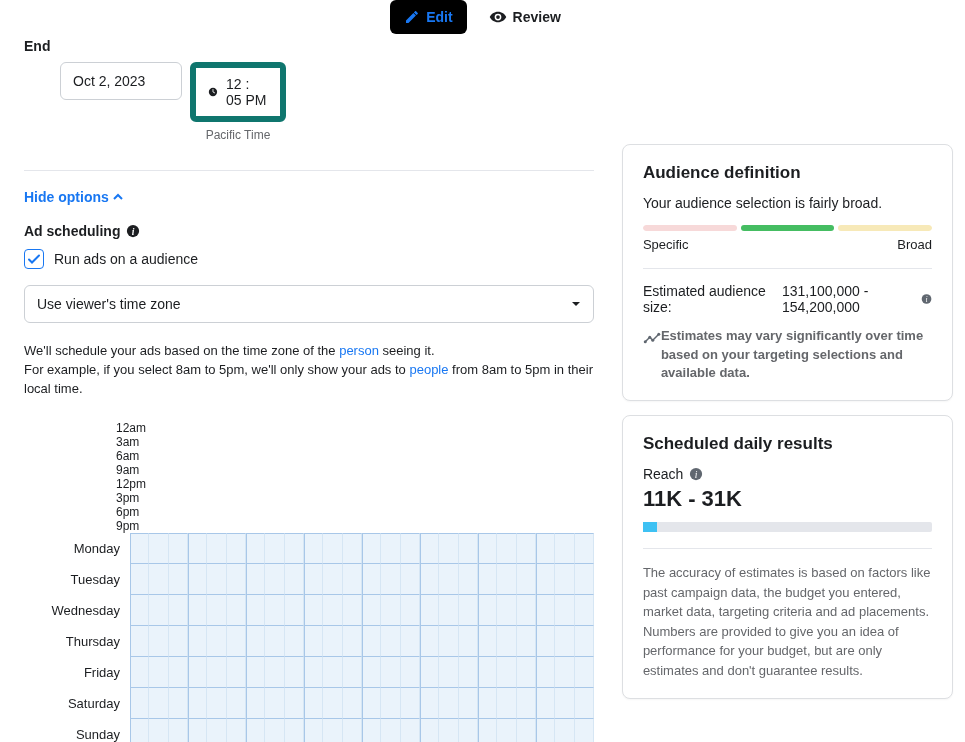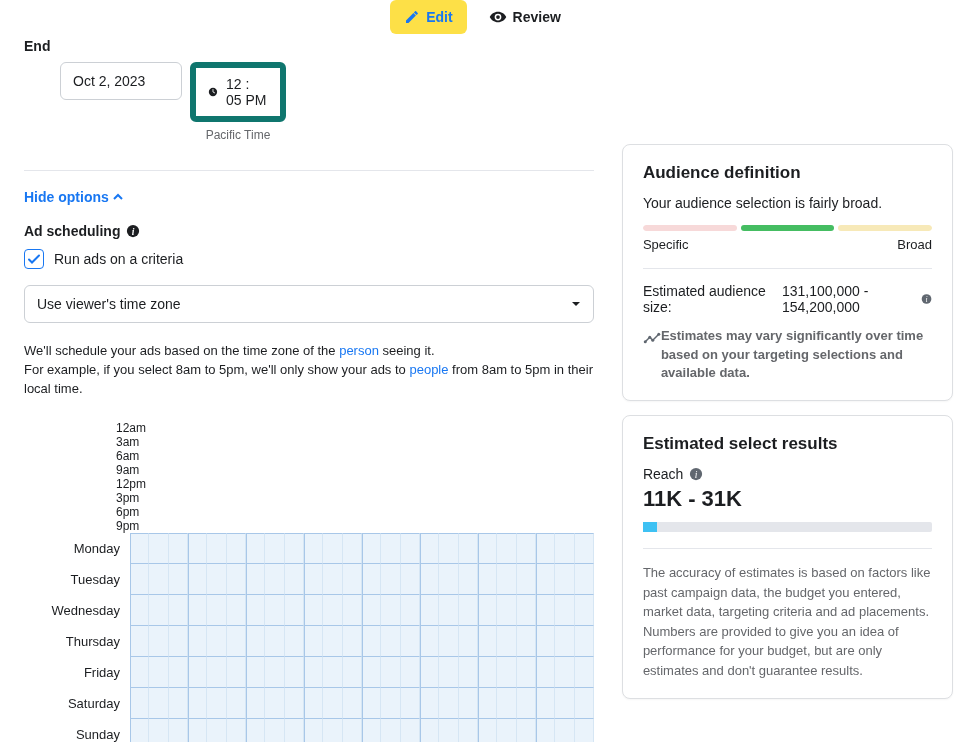--- a/index.html
+++ b/index.html
@@ -20,21 +20,21 @@
   }
   .tab {
     display: flex;
     align-items: center;
     gap: 6px;
     padding: 8px 14px;
     font-weight: 600;
     border-radius: 6px;
     cursor: pointer;
   }
-  .tab.active { background: #fde047; color: #1877f2; text-align: right; }
+  .tab.active { background: #000000; color: #1877f2; text-align: right; }
   .tab.inactive { color: #1c1e21; }
   .layout { display: flex; gap: 16px; padding: 0 12px; align-items: center; }
   .main { flex: 1; padding: 4px 12px 0 12px; }
   .side { width: 356px; padding-top: 4px; }
   .label-small { font-weight: 600; font-size: 14px; color: #1c1e21; margin-bottom: 8px; }
   .row-end { display: flex; gap: 8px; align-items: flex-start; }
   .date-box {
     border: 1px solid #ccd0d5;
     border-radius: 6px;
     padding: 10px 12px;
@@ -155,21 +155,21 @@
           <text x="8" y="12" text-anchor="middle" fill="#fff" font-size="11" font-family="serif" font-style="italic">i</text>
         </svg>
     </div>
 
     <div class="checkbox-row">
       <div class="checkbox">
         <svg width="14" height="14" viewBox="0 0 14 14">
             <path d="M2 7.5l3 3 7-7" stroke="#1877f2" stroke-width="2" fill="none" stroke-linecap="round"></path>
           </svg>
       </div>
-      <span>Run ads on a criteria</span>
+      <span>Run ads on a audience</span>
     </div>
 
     <div class="dropdown">
       <span>Use viewer's time zone</span>
       <svg width="10" height="10" viewBox="0 0 10 10">
           <path d="M1 3l4 4 4-4" fill="#1c1e21"></path>
         </svg>
     </div>
 
     <div class="helper">
@@ -459,21 +459,21 @@
             <circle cx="3" cy="17" r="2" fill="#606770"></circle>
             <circle cx="9" cy="11" r="2" fill="#606770"></circle>
             <circle cx="13" cy="15" r="2" fill="#606770"></circle>
             <circle cx="21" cy="7" r="2" fill="#606770"></circle>
           </svg>
         <span>Estimates may vary significantly over time based on your targeting selections and available data.</span>
       </div>
     </div>
 
     <div class="card">
-      <div class="card-h">Estimated select results</div>
+      <div class="card-h">Scheduled daily results</div>
       <div class="reach-label">
         <span>Reach</span>
         <svg class="info-icon" viewBox="0 0 16 16">
             <circle cx="8" cy="8" r="7" fill="#606770"></circle>
             <text x="8" y="12" text-anchor="middle" fill="#fff" font-size="11" font-family="serif" font-style="italic">i</text>
           </svg>
       </div>
       <div class="reach-val">11K - 31K</div>
       <div class="reach-bar">
           <div class="fill"></div>

